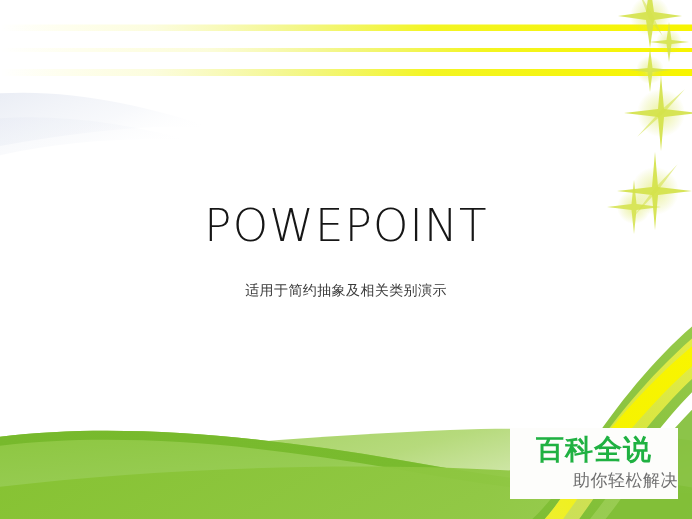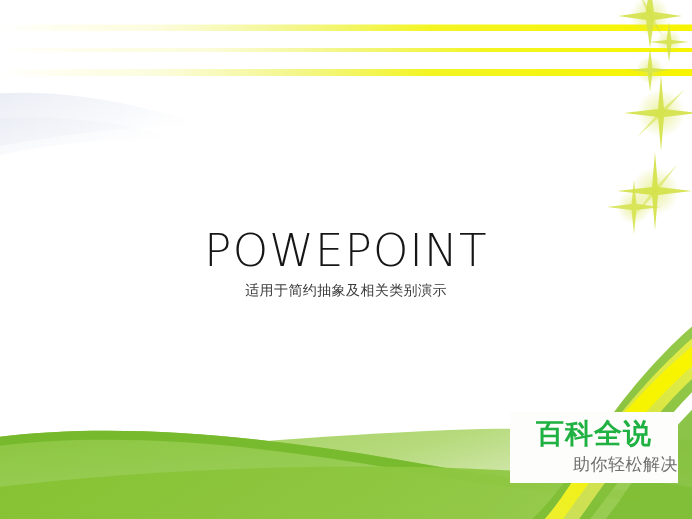--- a/index.html
+++ b/index.html
@@ -32,21 +32,21 @@
     position: absolute;
     left: 0;
     top: 0;
     width: 692px;
     height: 519px;
   }
 
   #title {
     position: absolute;
     left: 0;
-    top: 228px;
+    top: 203px;
     width: 692px;
     text-align: center;
     font-family: "DejaVu Sans", "Liberation Sans", sans-serif;
     font-size: 45px;
     font-weight: 300;
     letter-spacing: 1.2px;
     color: #161616;
     line-height: 1;
     white-space: nowrap;
   }
@@ -62,21 +62,21 @@
     font-weight: 400;
     letter-spacing: 0.4px;
     color: #3a3a3a;
     line-height: 1.1;
     white-space: nowrap;
   }
 
   #logo-box {
     position: absolute;
     left: 510px;
-    top: 412px;
+    top: 428px;
     width: 168px;
     height: 71px;
     background: #fdfdfb;
     box-sizing: border-box;
   }
 
   #logo-main {
     position: absolute;
     left: 0;
     top: 6px;

